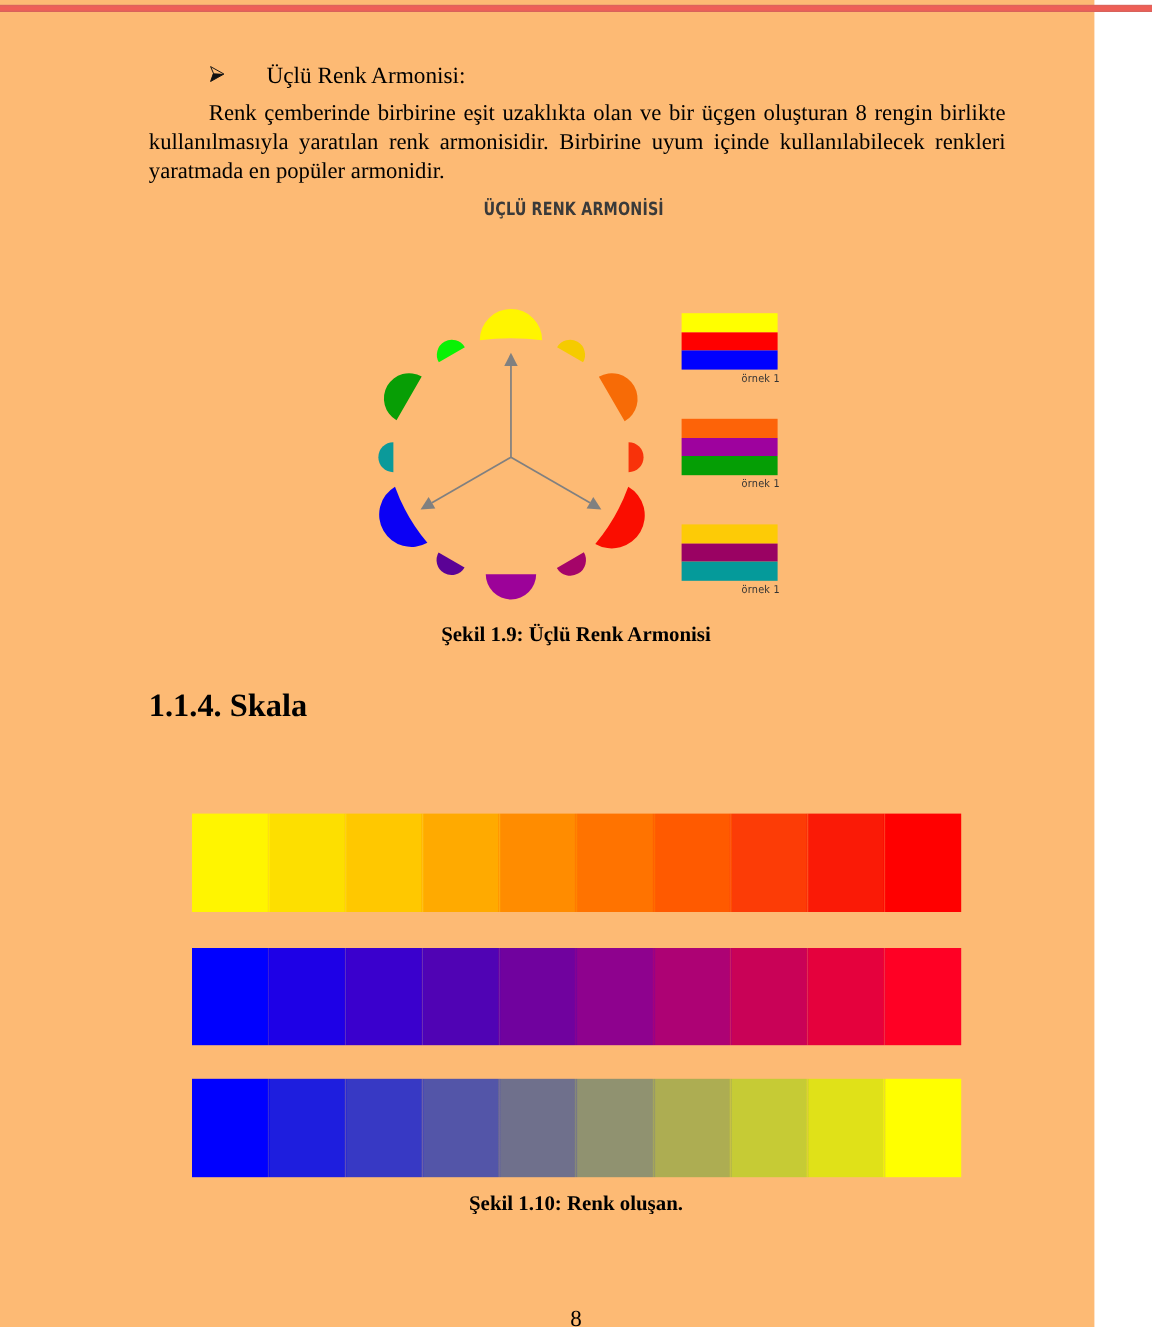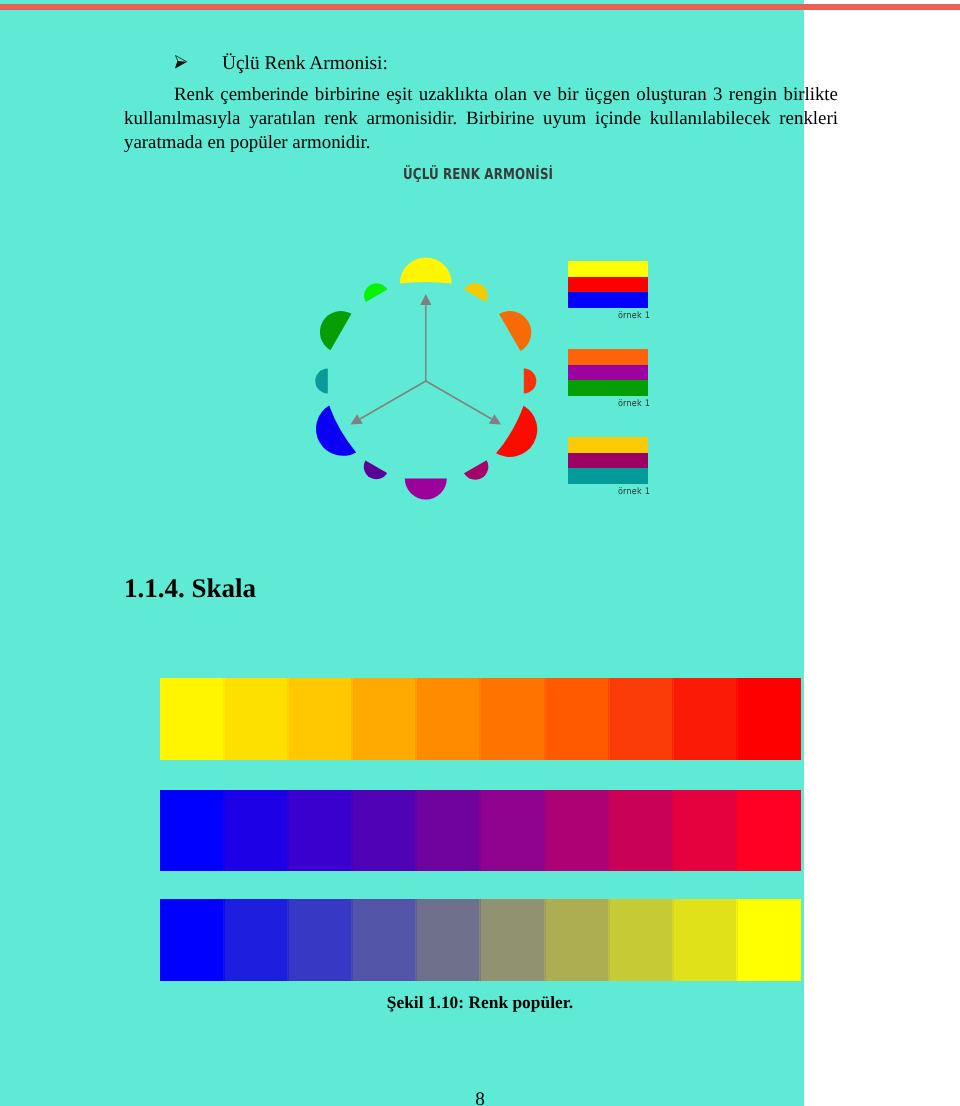--- a/index.html
+++ b/index.html
@@ -1,20 +1,20 @@
 <!DOCTYPE html>
 <html><head>
 <meta charset="utf-8">
 <title>Renk Armonisi - Sayfa 8</title>
 <style>
   html,body{margin:0;padding:0;background:#ffffff;}
   body{width:960px;height:1106px;overflow:hidden;
        font-family:"Liberation Serif","DejaVu Serif",serif;color:#000;
        -webkit-font-smoothing:antialiased;text-rendering:geometricPrecision;}
-  .page{position:relative;width:804px;height:1106px;background:#5eead4;}
+  .page{position:relative;width:912px;height:1106px;background:#fdba74;}
 
   .header-rule{position:absolute;left:0;top:4px;width:960px;height:6px;}
 
   .bullet-ico{position:absolute;left:174.6px;top:55.2px;}
   .bullet-text,.body-para,.fig1-title,.fig1-caption,.sec-head,.sec-para,
   .fig2-caption,.page-num,.swatch-label{will-change:opacity;}
   .bullet-text{position:absolute;left:222px;top:53.5px;font-size:19.4px;line-height:20px;}
 
   .body-para{position:absolute;left:124px;top:83px;width:714px;
              font-size:18.9px;line-height:24.2px;text-align:justify;
@@ -59,21 +59,21 @@
   <div class="header-rule" style="background: linear-gradient(rgb(212, 101, 94) 0%, rgb(239, 95, 87) 28%, rgb(239, 95, 87) 72%, rgb(208, 99, 92) 100%);"></div>
 
   <div class="bullet-ico">
     <svg width="14" height="14" viewBox="0 0 14 14">
       <path d="M0.5 0.5 L11.6 6.7 L0.5 12.9 L2.9 6.1 Z" fill="none" stroke="#111" stroke-width="0.8" stroke-linejoin="miter"></path>
       <path d="M2.75 6.05 L11.6 6.75 L0.45 12.95 Z" fill="#111"></path>
     </svg>
   </div>
   <div class="bullet-text">Üçlü Renk Armonisi:</div>
 
-  <div class="body-para">Renk çemberinde birbirine eşit uzaklıkta olan ve bir üçgen oluşturan 3 rengin birlikte kullanılmasıyla yaratılan renk armonisidir. Birbirine uyum içinde kullanılabilecek renkleri yaratmada en popüler armonidir.</div>
+  <div class="body-para">Renk çemberinde birbirine eşit uzaklıkta olan ve bir üçgen oluşturan 8 rengin birlikte kullanılmasıyla yaratılan renk armonisidir. Birbirine uyum içinde kullanılabilecek renkleri yaratmada en popüler armonidir.</div>
 
   <div class="fig1-title" style="color: rgb(58, 58, 58);">ÜÇLÜ RENK ARMONİSİ</div>
 
   <div class="wheel">
     <svg id="wheel-svg" width="270" height="270" viewBox="0 0 270 270">
         <path d="M 151.80 33.50 A 26 26 0 0 0 99.80 33.50 A 212.05 212.05 0 0 1 151.80 33.50 Z" fill="#FFF500"></path>
         <path d="M 185.88 51.95 A 12.5 12.5 0 0 0 164.22 39.45 L 185.88 51.95 Z" fill="#F5CB00"></path>
         <path d="M 220.55 101.12 A 21.5 21.5 0 0 0 199.05 63.88 L 220.55 101.12 Z" fill="#F76B06"></path>
         <path d="M 223.80 143.50 A 12.5 12.5 0 0 0 223.80 118.50 L 223.80 143.50 Z" fill="#F8320A"></path>
         <path d="M 196.05 203.32 A 27.5 27.5 0 0 0 223.55 155.68 A 158.75 158.75 0 0 1 196.05 203.32 Z" fill="#FA0D00"></path>
@@ -113,20 +113,21 @@
       </div>
       <div class="swatch-label" style="left: 568px; top: 400px;">örnek 1</div>
       <div class="swatch" style="left: 568px; top: 437px;">
         <div class="band" style="background: rgb(253, 203, 6); height: 16px;"></div>
         <div class="band" style="background: rgb(154, 2, 99); height: 15px;"></div>
         <div class="band" style="background: rgb(5, 154, 154); height: 16px;"></div>
       </div>
       <div class="swatch-label" style="left: 568px; top: 488px;">örnek 1</div>
     </div>
 
+  <div class="fig1-caption">Şekil 1.9: Üçlü Renk Armonisi</div>
 
   <div class="sec-head">1.1.4. Skala</div>
 
   <div id="bars-host">
       <div class="scalebar" style="top: 678px; height: 82px;">
         <i style="background: linear-gradient(to right, rgb(255, 245, 0) 0%, rgb(255, 245, 0) 97.8%, rgb(253, 223, 0) 100%);"></i>
         <i style="background: linear-gradient(to right, rgb(255, 245, 0) 0%, rgb(253, 223, 0) 2.2%, rgb(253, 223, 0) 97.8%, rgb(255, 200, 0) 100%);"></i>
         <i style="background: linear-gradient(to right, rgb(253, 223, 0) 0%, rgb(255, 200, 0) 2.2%, rgb(255, 200, 0) 97.8%, rgb(255, 170, 0) 100%);"></i>
         <i style="background: linear-gradient(to right, rgb(255, 200, 0) 0%, rgb(255, 170, 0) 2.2%, rgb(255, 170, 0) 97.8%, rgb(255, 140, 0) 100%);"></i>
         <i style="background: linear-gradient(to right, rgb(255, 170, 0) 0%, rgb(255, 140, 0) 2.2%, rgb(255, 140, 0) 97.8%, rgb(255, 115, 0) 100%);"></i>
@@ -155,15 +156,15 @@
         <i style="background: linear-gradient(to right, rgb(55, 57, 196) 0%, rgb(83, 85, 168) 2.2%, rgb(83, 85, 168) 97.8%, rgb(111, 112, 140) 100%);"></i>
         <i style="background: linear-gradient(to right, rgb(83, 85, 168) 0%, rgb(111, 112, 140) 2.2%, rgb(111, 112, 140) 97.8%, rgb(144, 146, 112) 100%);"></i>
         <i style="background: linear-gradient(to right, rgb(111, 112, 140) 0%, rgb(144, 146, 112) 2.2%, rgb(144, 146, 112) 97.8%, rgb(173, 173, 82) 100%);"></i>
         <i style="background: linear-gradient(to right, rgb(144, 146, 112) 0%, rgb(173, 173, 82) 2.2%, rgb(173, 173, 82) 97.8%, rgb(198, 203, 53) 100%);"></i>
         <i style="background: linear-gradient(to right, rgb(173, 173, 82) 0%, rgb(198, 203, 53) 2.2%, rgb(198, 203, 53) 97.8%, rgb(224, 225, 24) 100%);"></i>
         <i style="background: linear-gradient(to right, rgb(198, 203, 53) 0%, rgb(224, 225, 24) 2.2%, rgb(224, 225, 24) 97.8%, rgb(255, 255, 0) 100%);"></i>
         <i style="background: linear-gradient(to right, rgb(224, 225, 24) 0%, rgb(255, 255, 0) 2.2%, rgb(255, 255, 0) 100%);"></i>
       </div>
     </div>
 
-  <div class="fig2-caption">Şekil 1.10: Renk popüler.</div>
+  <div class="fig2-caption">Şekil 1.10: Renk oluşan.</div>
   <div class="page-num">8</div>
 </div>
 
 </body></html>

